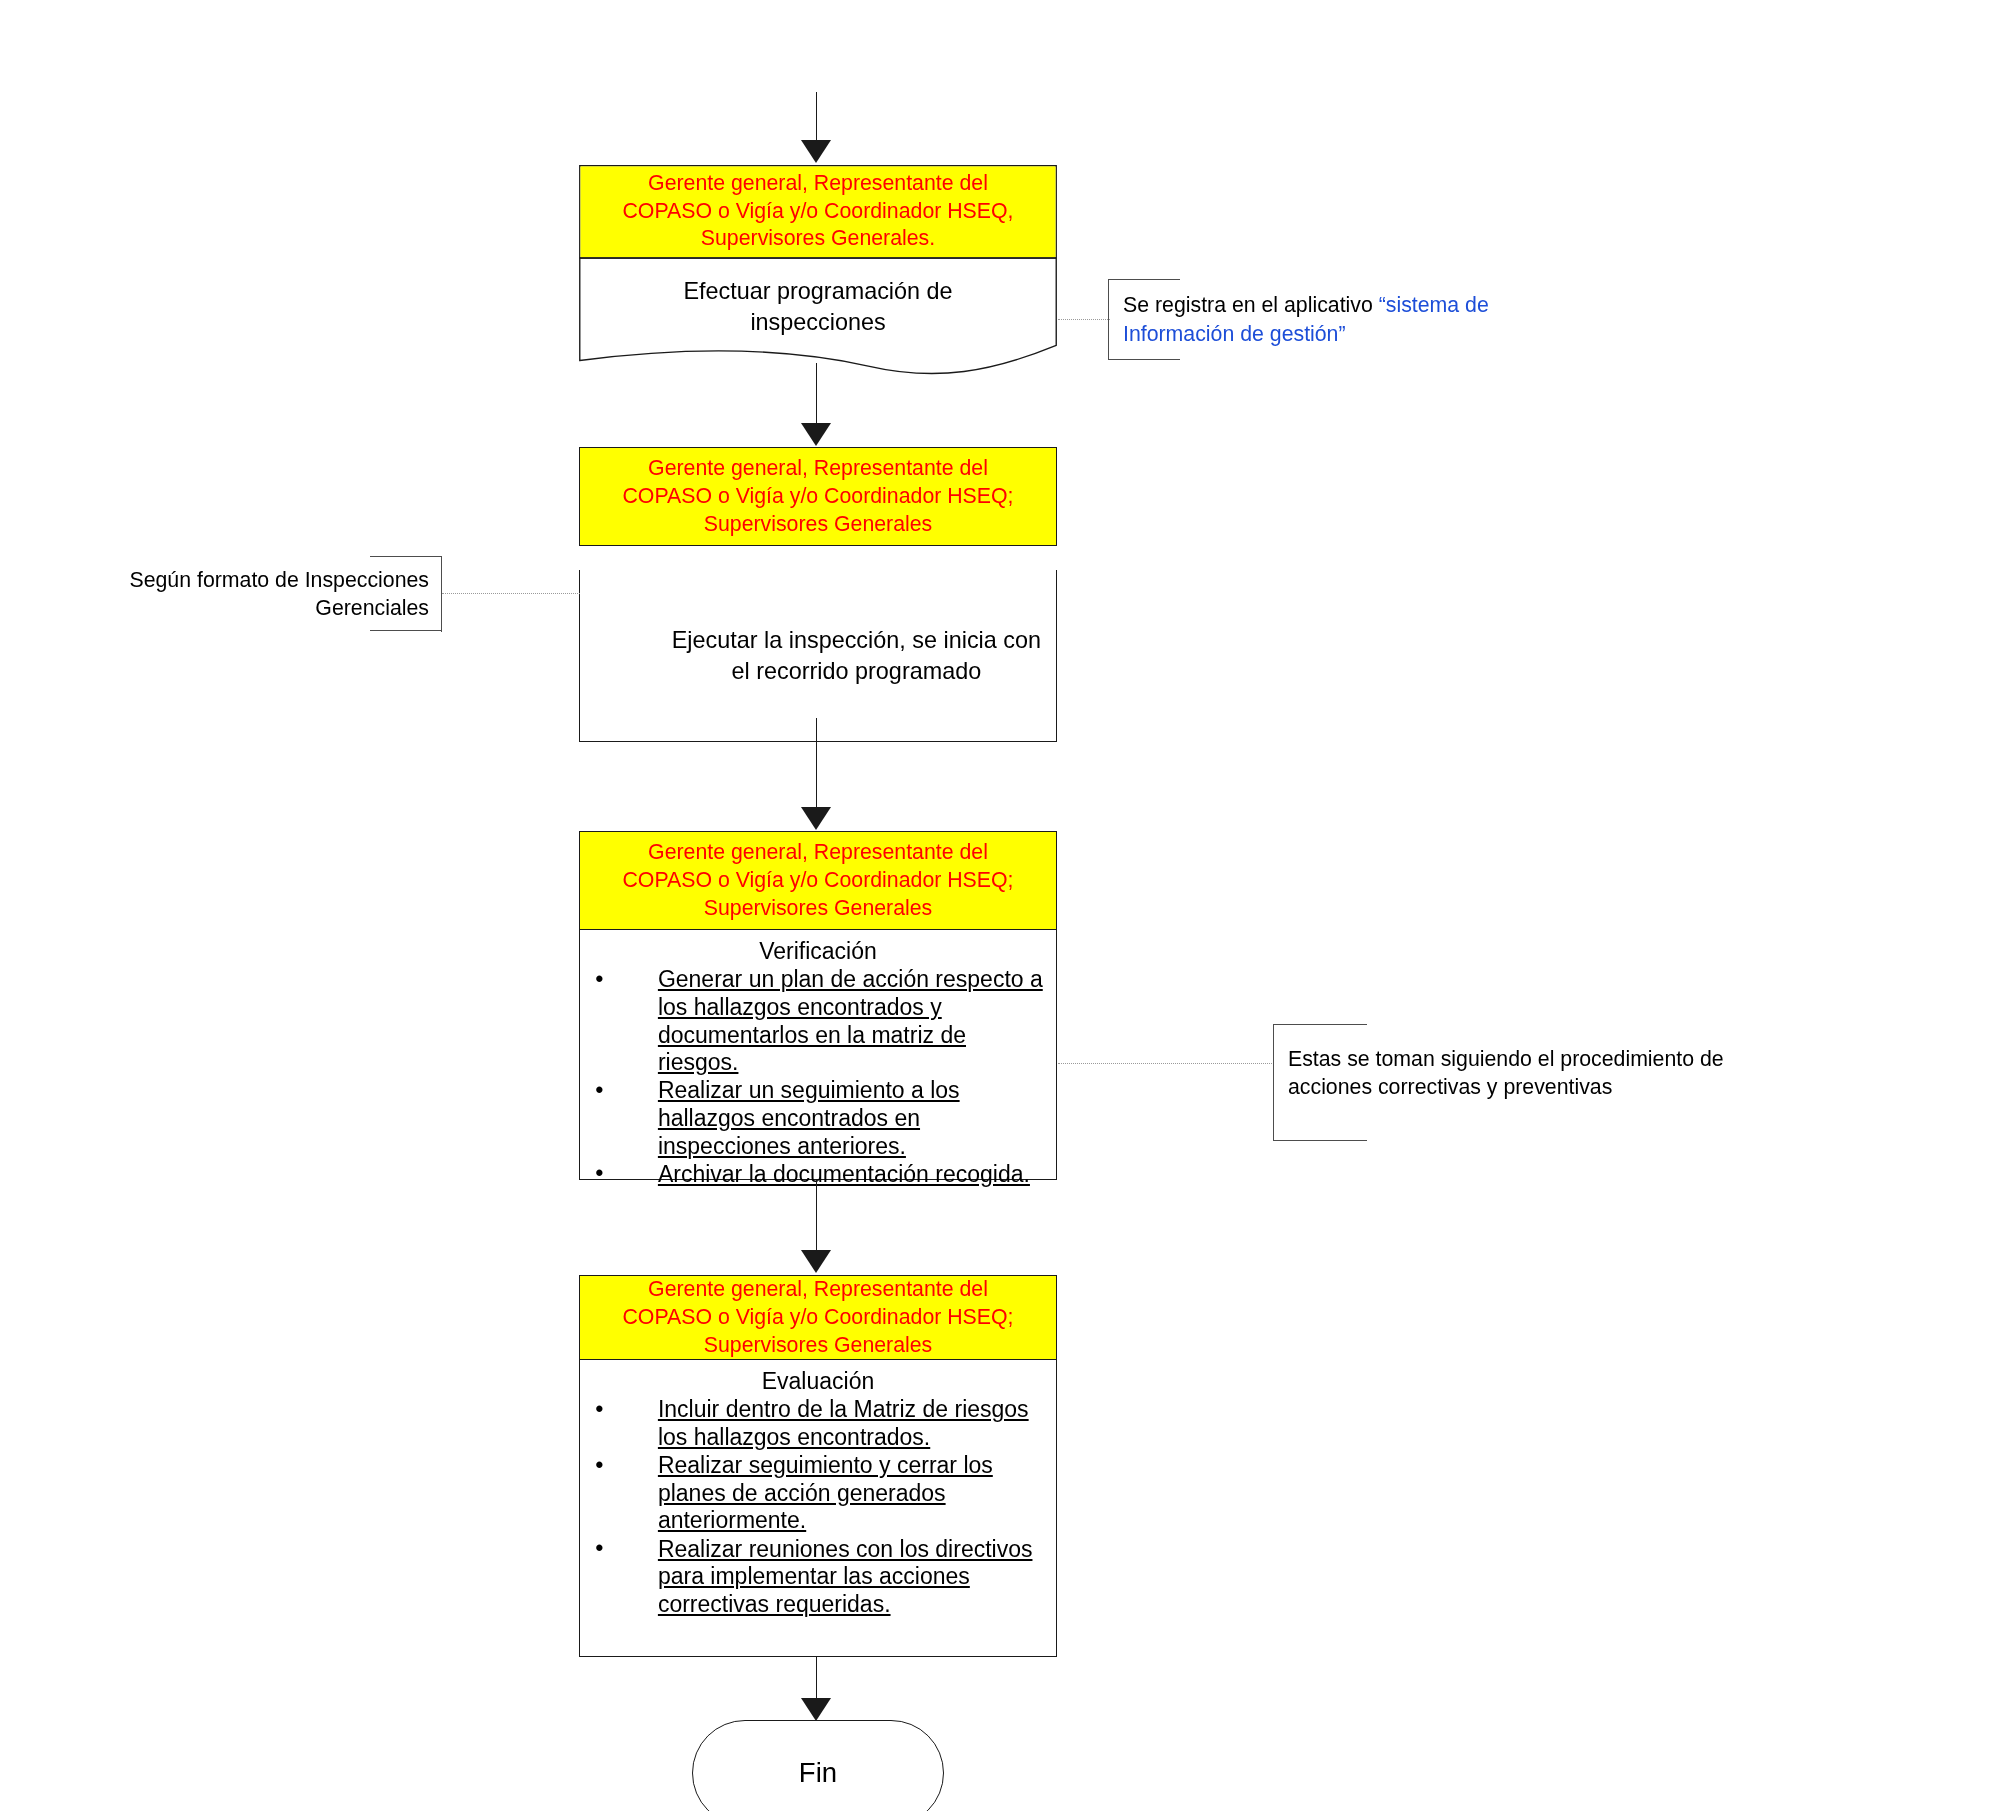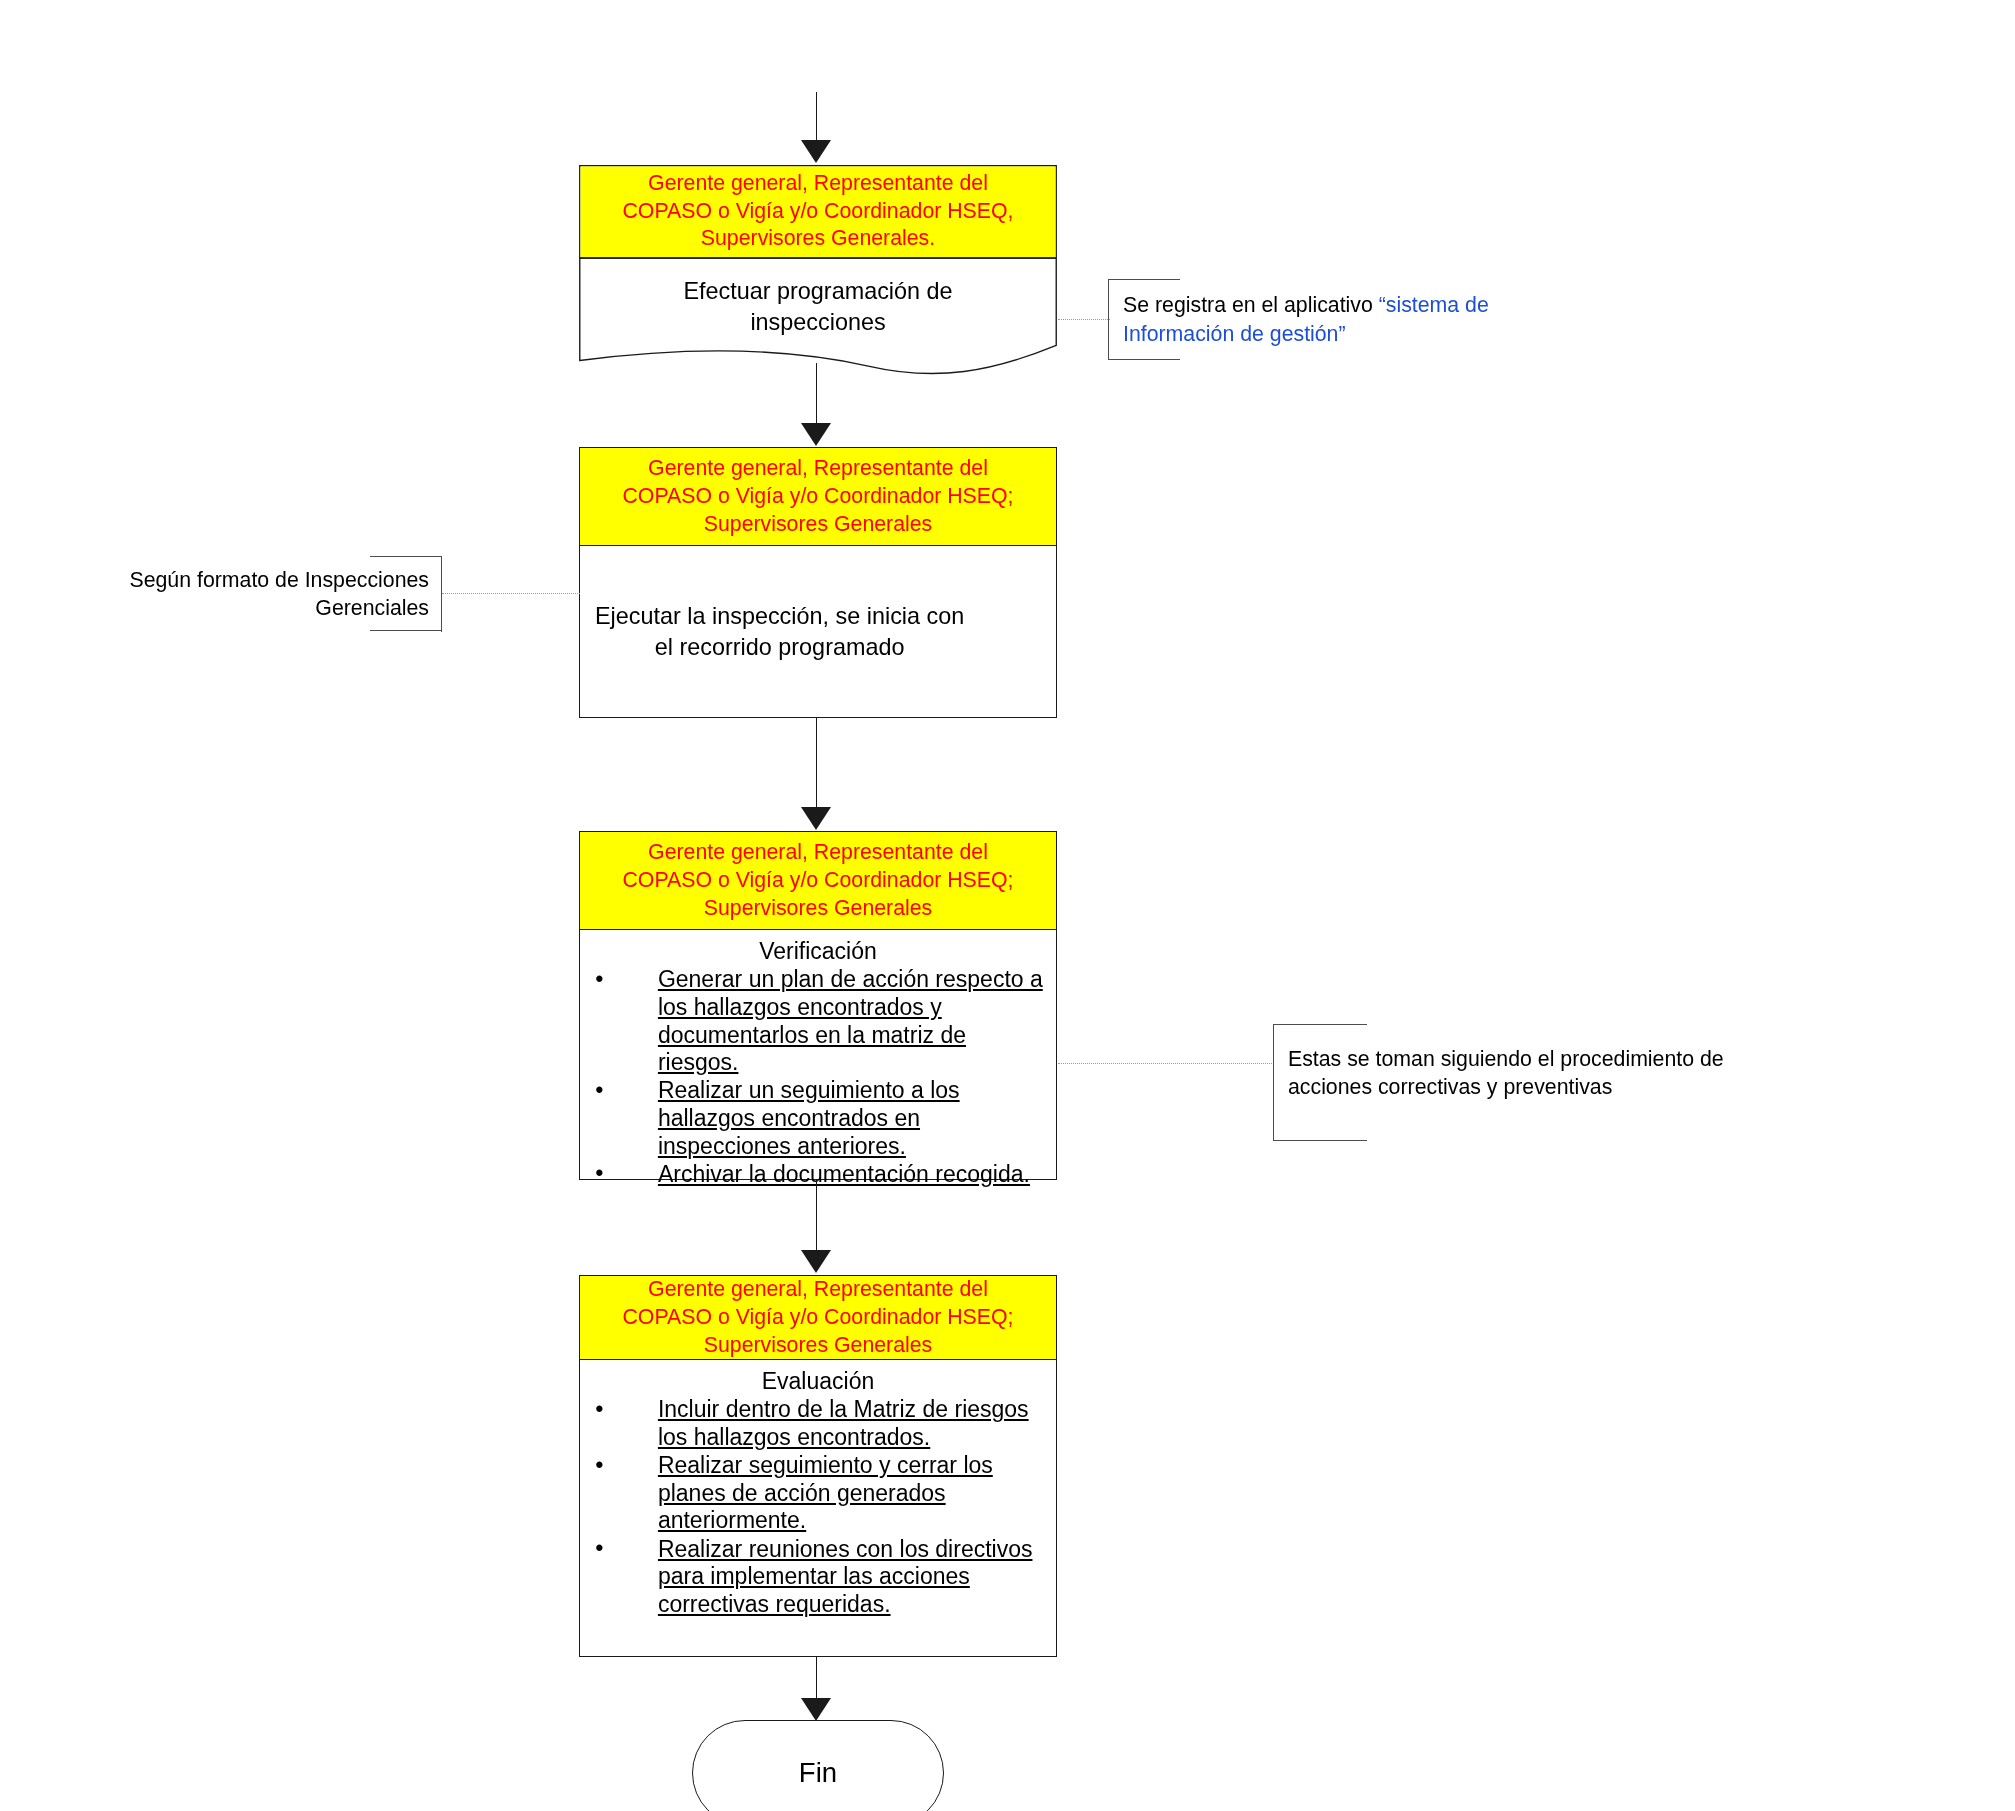--- a/index.html
+++ b/index.html
@@ -66,23 +66,24 @@
     background: #ffffff;
     color: #000000;
     font-size: 23.4px;
     line-height: 1.30;
   }
 
   
   .body.centered {
     display: flex;
     align-items: center;
-    justify-content: flex-start;
+    justify-content: flex-end;
     text-align: center;
     padding: 5.5px 15px;
+    margin-top: 24px;
   }
 
   
   .body.listed {
     padding: 6.9px 6.9px 5.5px 6.9px;
   }
   .body .subtitle {
     font-weight: normal;
     text-align: center;
     font-size: 23px;

